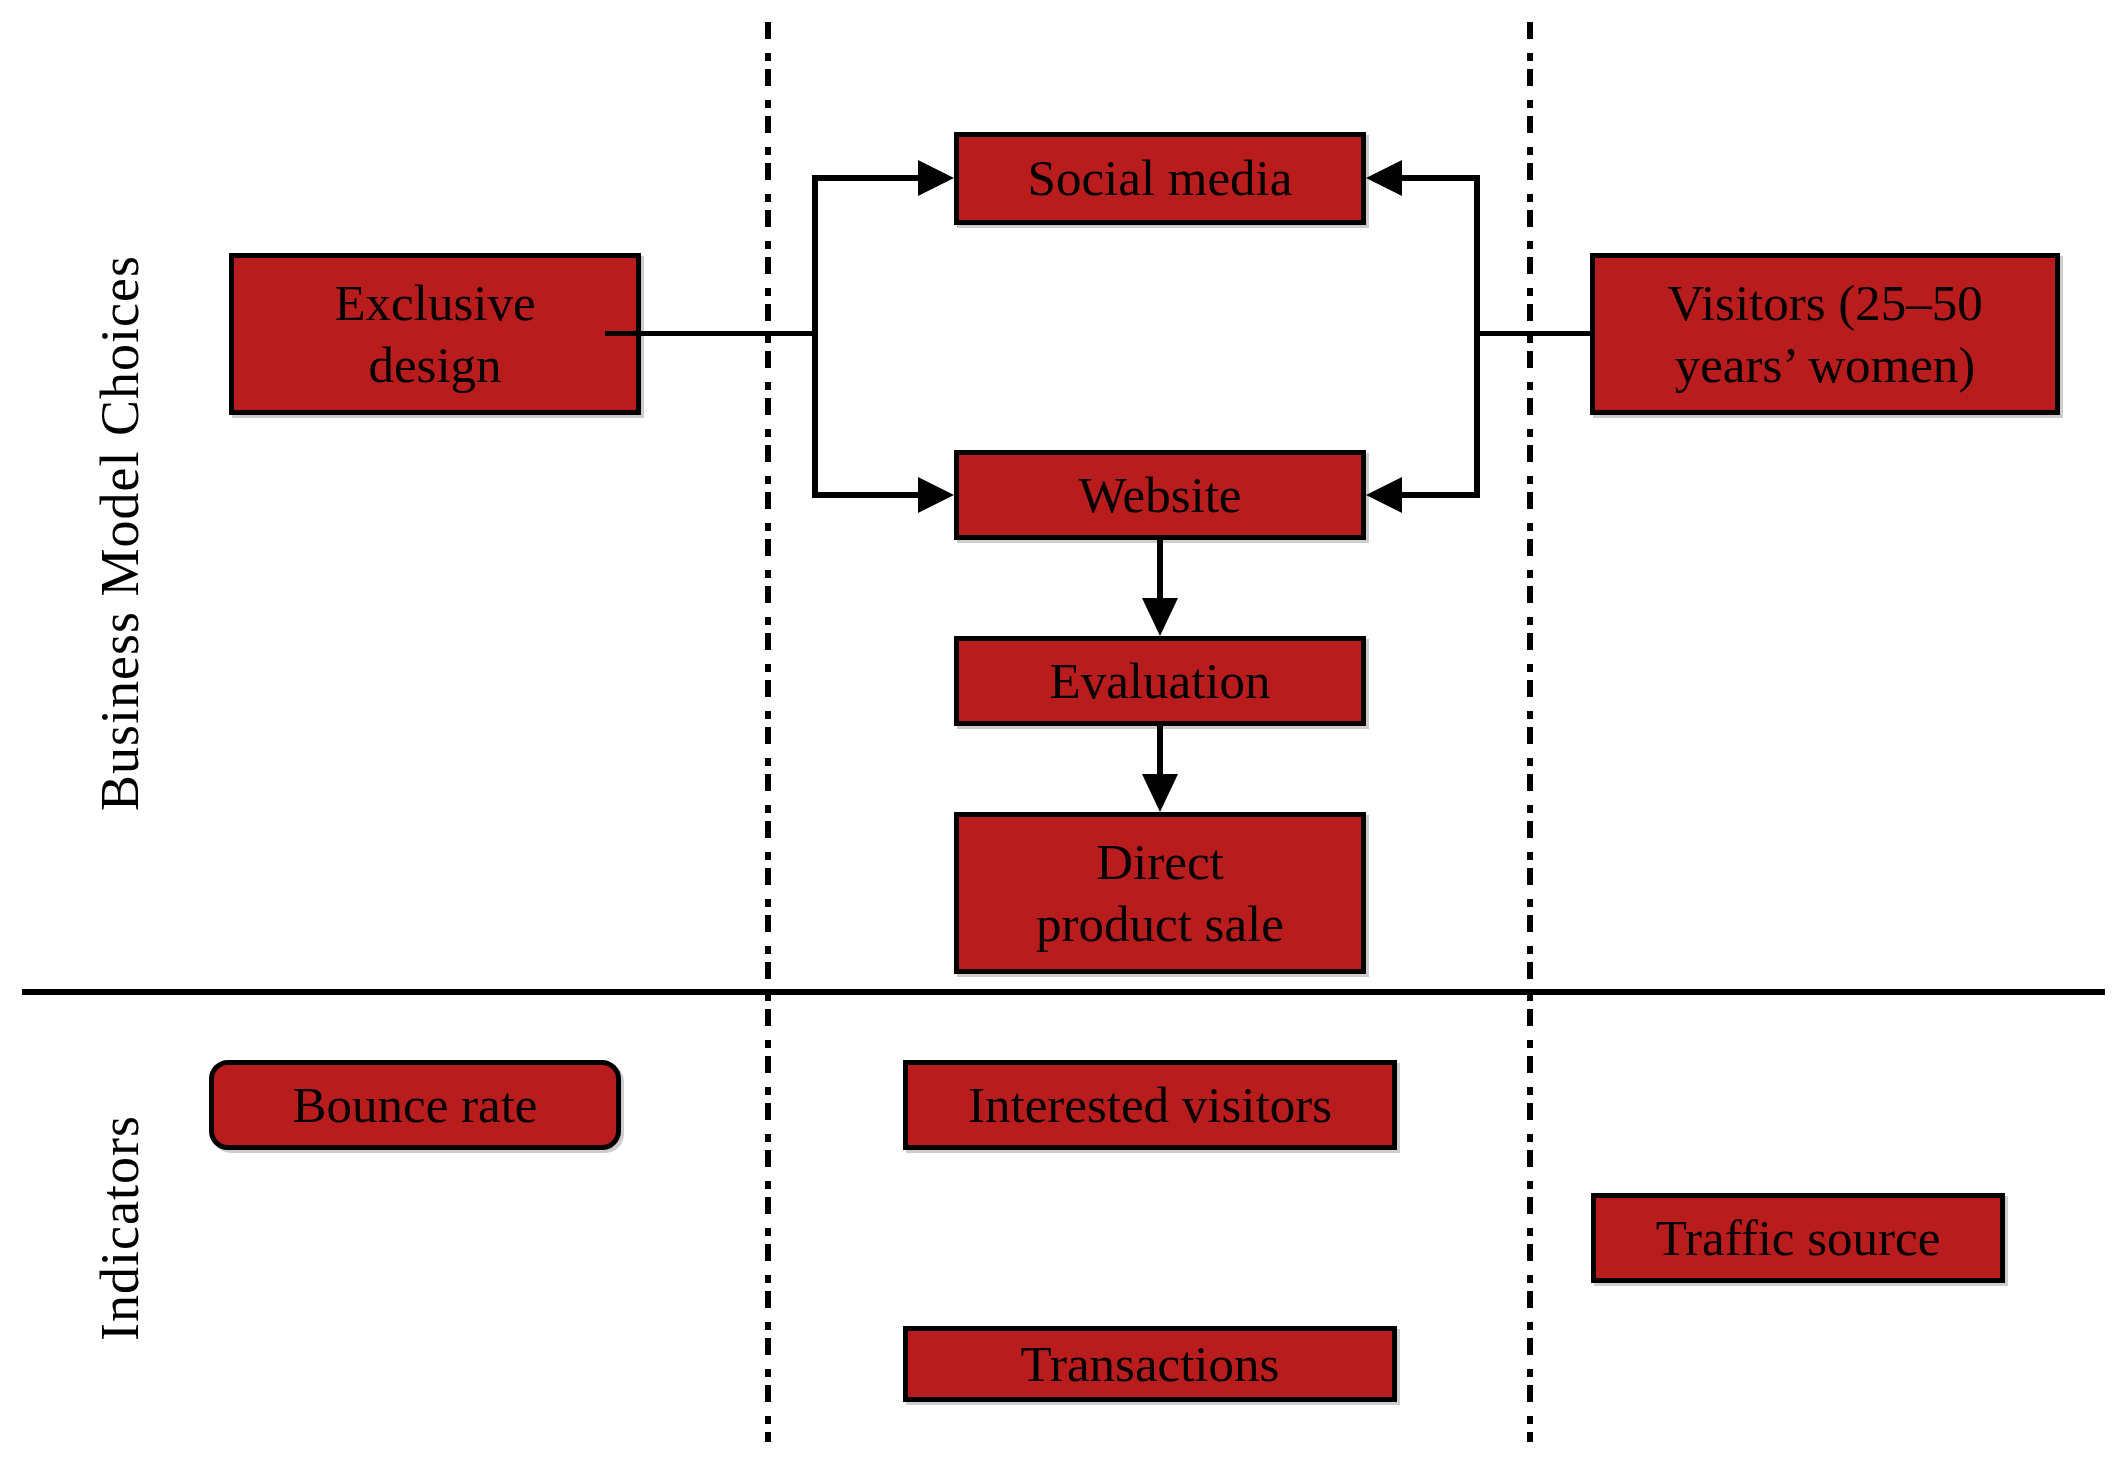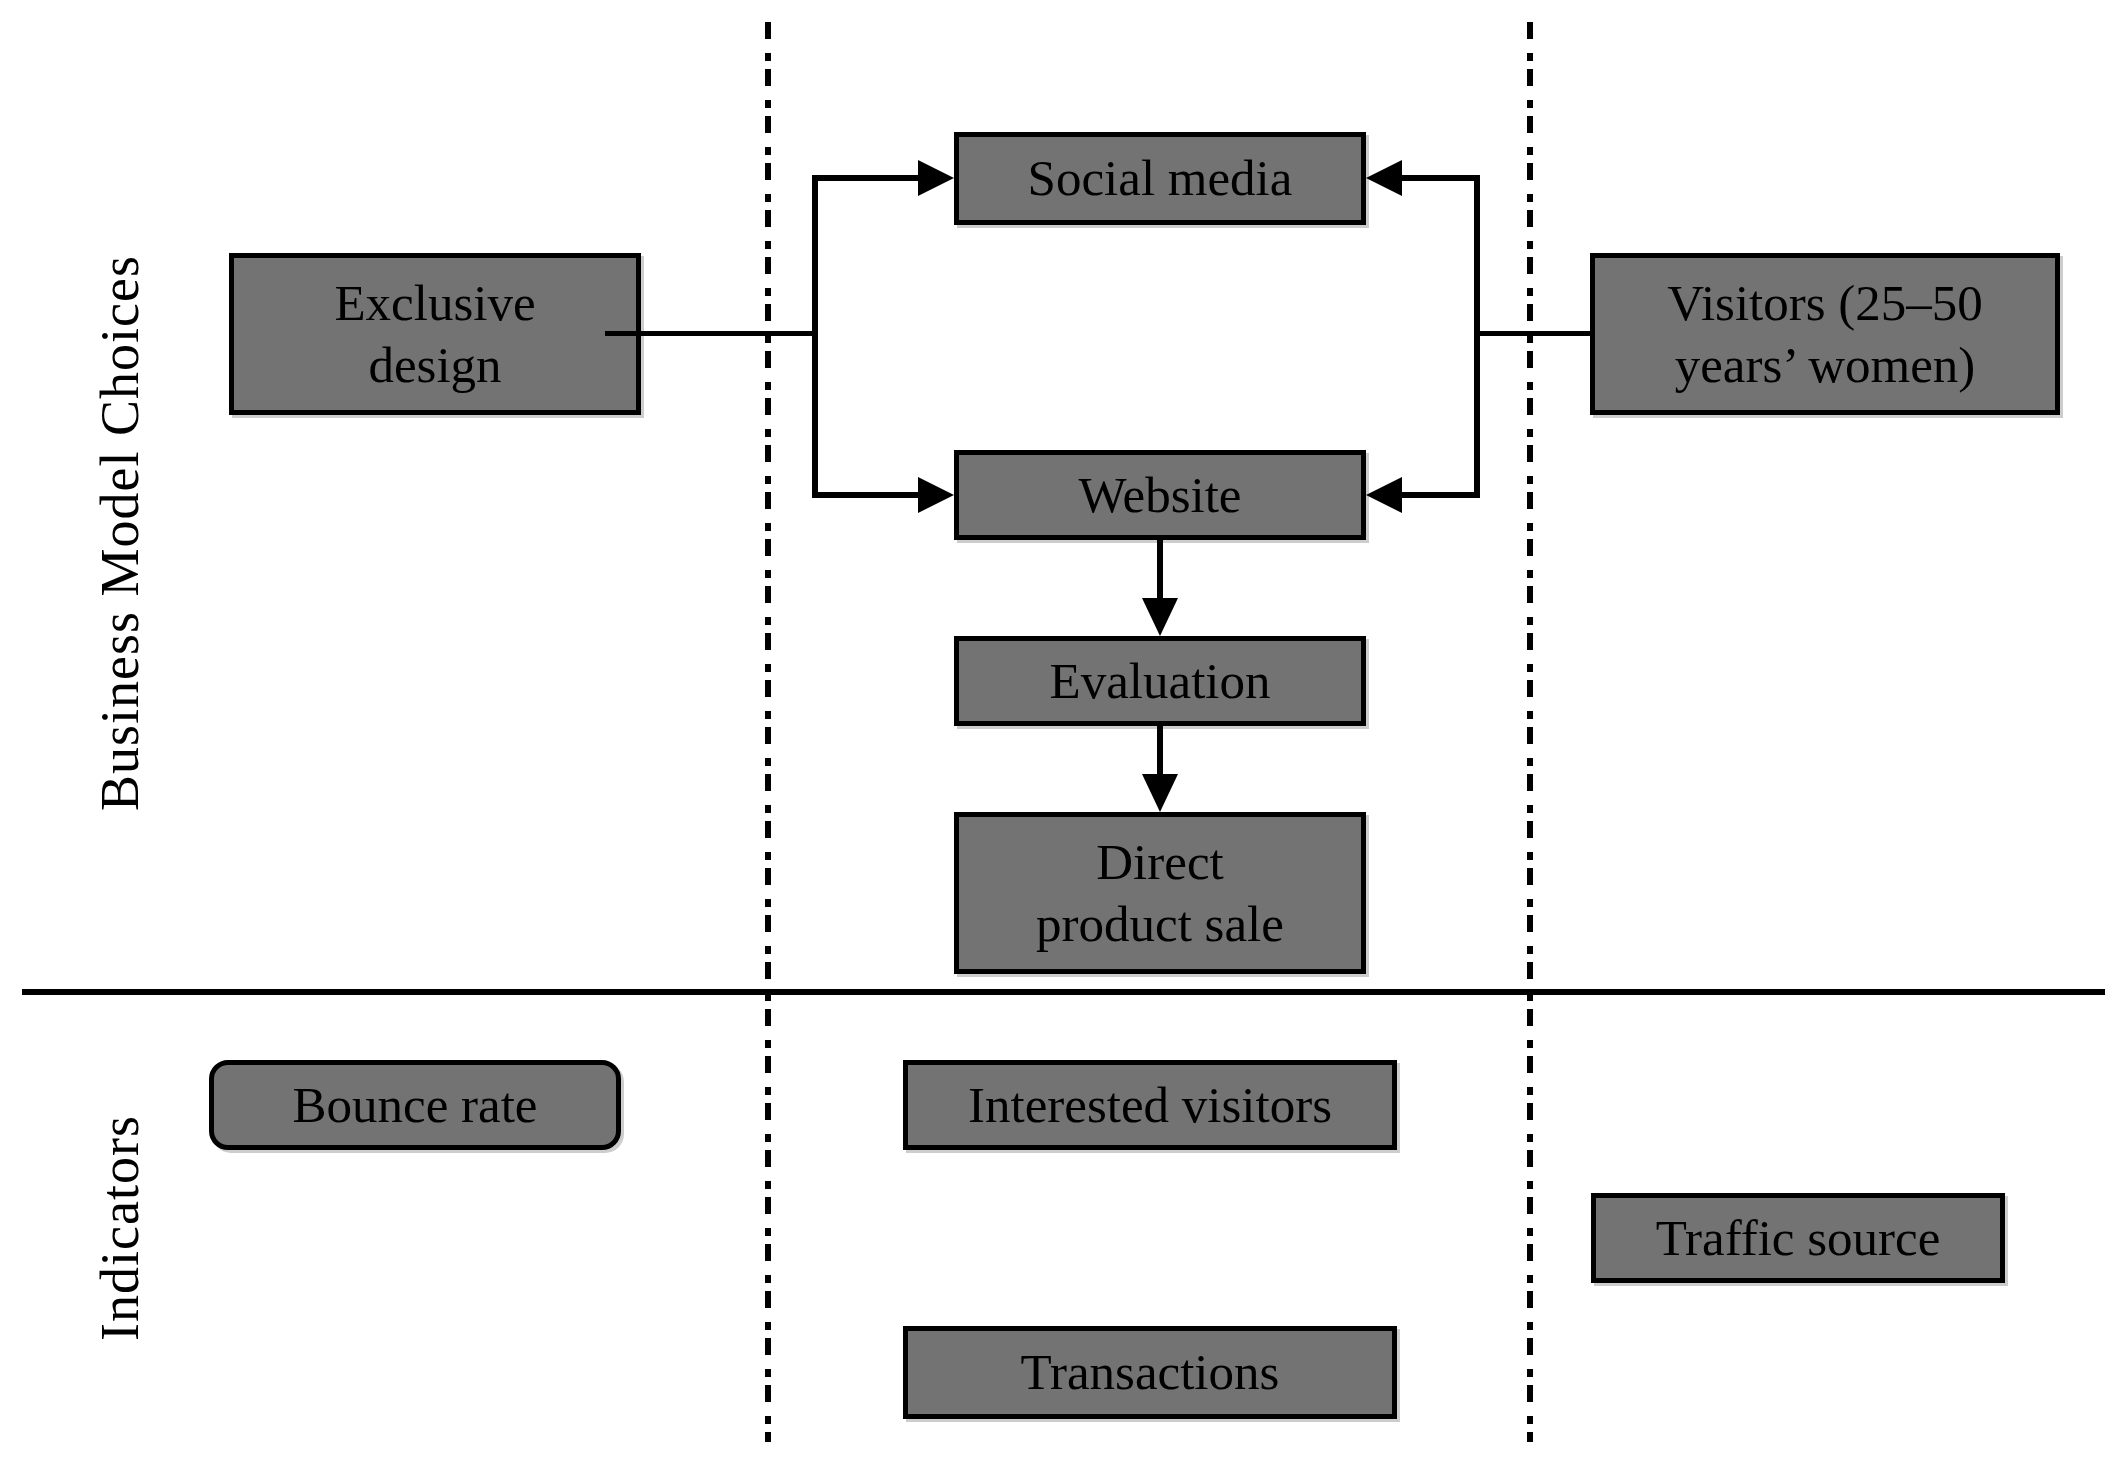--- a/index.html
+++ b/index.html
@@ -8,21 +8,21 @@
     width:2127px;height:1465px;
     background:#ffffff;
     font-family:"Liberation Serif","DejaVu Serif",serif;
     color:#000000;
     overflow:hidden;
   }
   .box{
     position:absolute;
     box-sizing:border-box;
     border:5px solid #000000;
-    background:#737373;
+    background:#b91c1c;
     display:flex;
     flex-direction:column;
     align-items:center;
     justify-content:center;
     text-align:center;
     font-size:51px;
     line-height:1.22;
     box-shadow:3px 3px 0 rgba(145,145,145,0.45);
   }
   .line{position:absolute;background:#000000;}
@@ -109,21 +109,21 @@
 
   <div class="box" style="left:209px;top:1060px;width:412px;height:90px;border-radius:19px;">
     <span>Bounce rate</span>
   </div>
 
   <div class="box" style="left:903px;top:1060px;width:494px;height:90px;">
     <span>Interested visitors</span>
   </div>
 
 
-  <div class="box" style="left:903px;top:1326px;width:494px;height:93px;">
+  <div class="box" style="left:903px;top:1326px;width:494px;height:76px;">
     <span>Transactions</span>
   </div>
 
 
   <div class="box" style="left:1591px;top:1193px;width:414px;height:90px;">
     <span>Traffic source</span>
   </div>
 
 </div>
 

